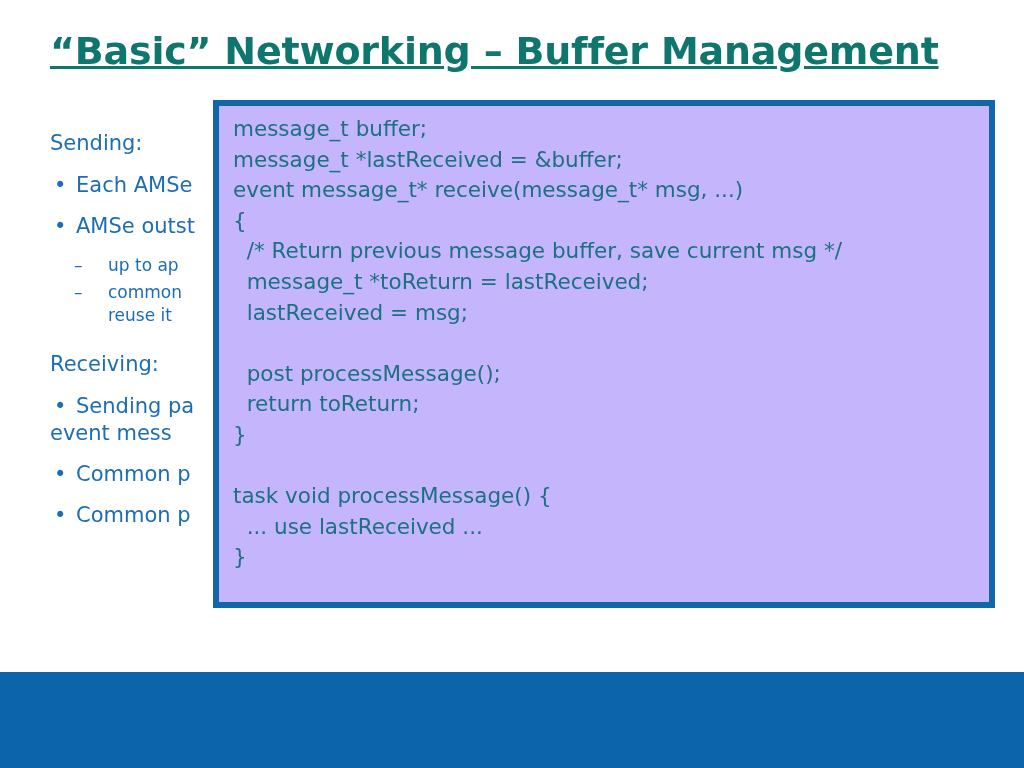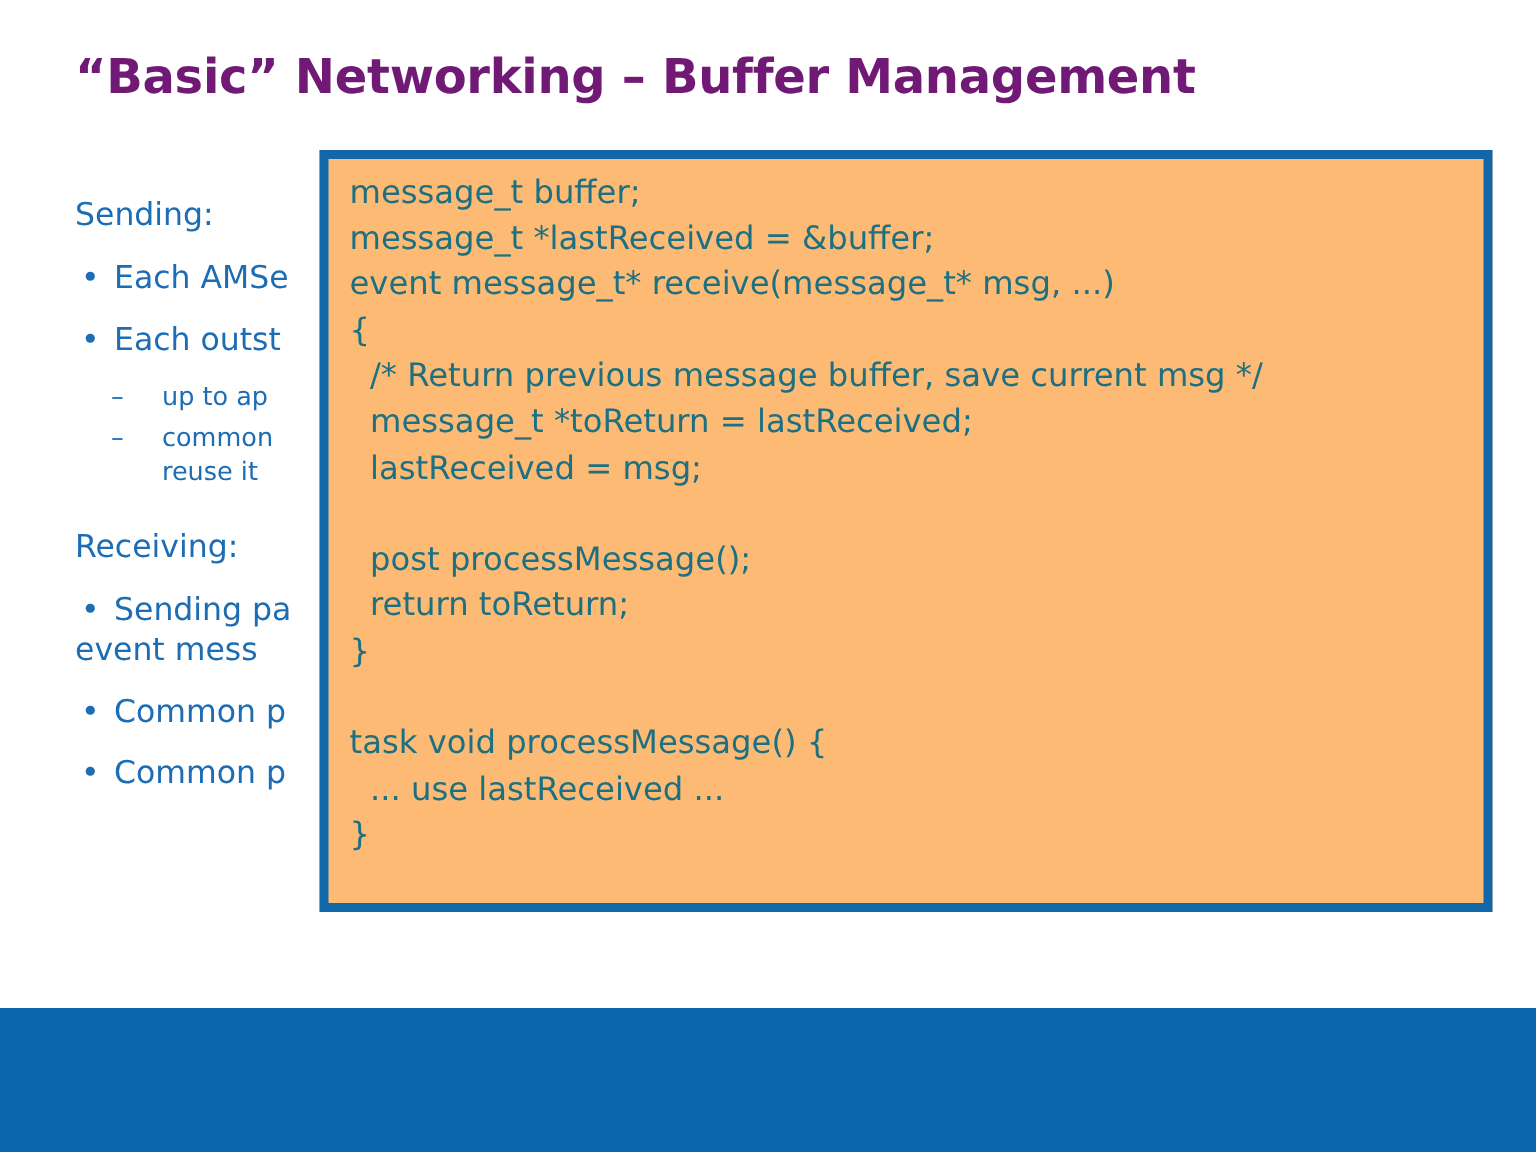--- a/index.html
+++ b/index.html
@@ -23,27 +23,28 @@
     height: 768px;
     background: #ffffff;
   }
 
   
   #slide-title {
     position: absolute;
     left: 50px;
     top: 30px;
     width: 920px;
-    color: #701a75;
+    color: #0f766e;
     font-family: "DejaVu Sans", "Liberation Sans", sans-serif;
     font-weight: bold;
-    font-size: 32px;
+    font-size: 38px;
     letter-spacing: -0.2px;
     line-height: 42px;
     white-space: nowrap;
+    text-decoration: underline;
   }
 
   
   #body-column {
     position: absolute;
     left: 50px;
     top: 130px;
     width: 905px;
     color: #1D6DB4;
     font-family: "DejaVu Sans", "Liberation Sans", sans-serif;
@@ -95,21 +96,21 @@
   }
   .gap-md { height: 20px; }
 
   
   #code-box {
     position: absolute;
     left: 213px;
     top: 100px;
     width: 782px;
     height: 508px;
-    background: #fdba74;
+    background: #c4b5fd;
     border: 6px solid #1267A8;
     box-sizing: border-box;
     overflow: hidden;
   }
   #code-text {
     position: absolute;
     left: 14px;
     top: 8px;
     margin: 0;
     color: #1C7082;
@@ -140,21 +141,21 @@
 
     <div class="lead-line">Sending:</div>
 
     <div class="bullet-l1">
       <span class="bdot">•</span>
       <span>Each AMSe</span>
     </div>
 
     <div class="bullet-l1">
       <span class="bdot">•</span>
-      <span>Each outst</span>
+      <span>AMSe outst</span>
     </div>
 
     <div class="bullet-l2">
       <span class="bdash">–</span>
       <span class="l2-wrap">up to ap</span>
     </div>
 
     <div class="bullet-l2">
       <span class="bdash">–</span>
       <span class="l2-wrap">common</span>

